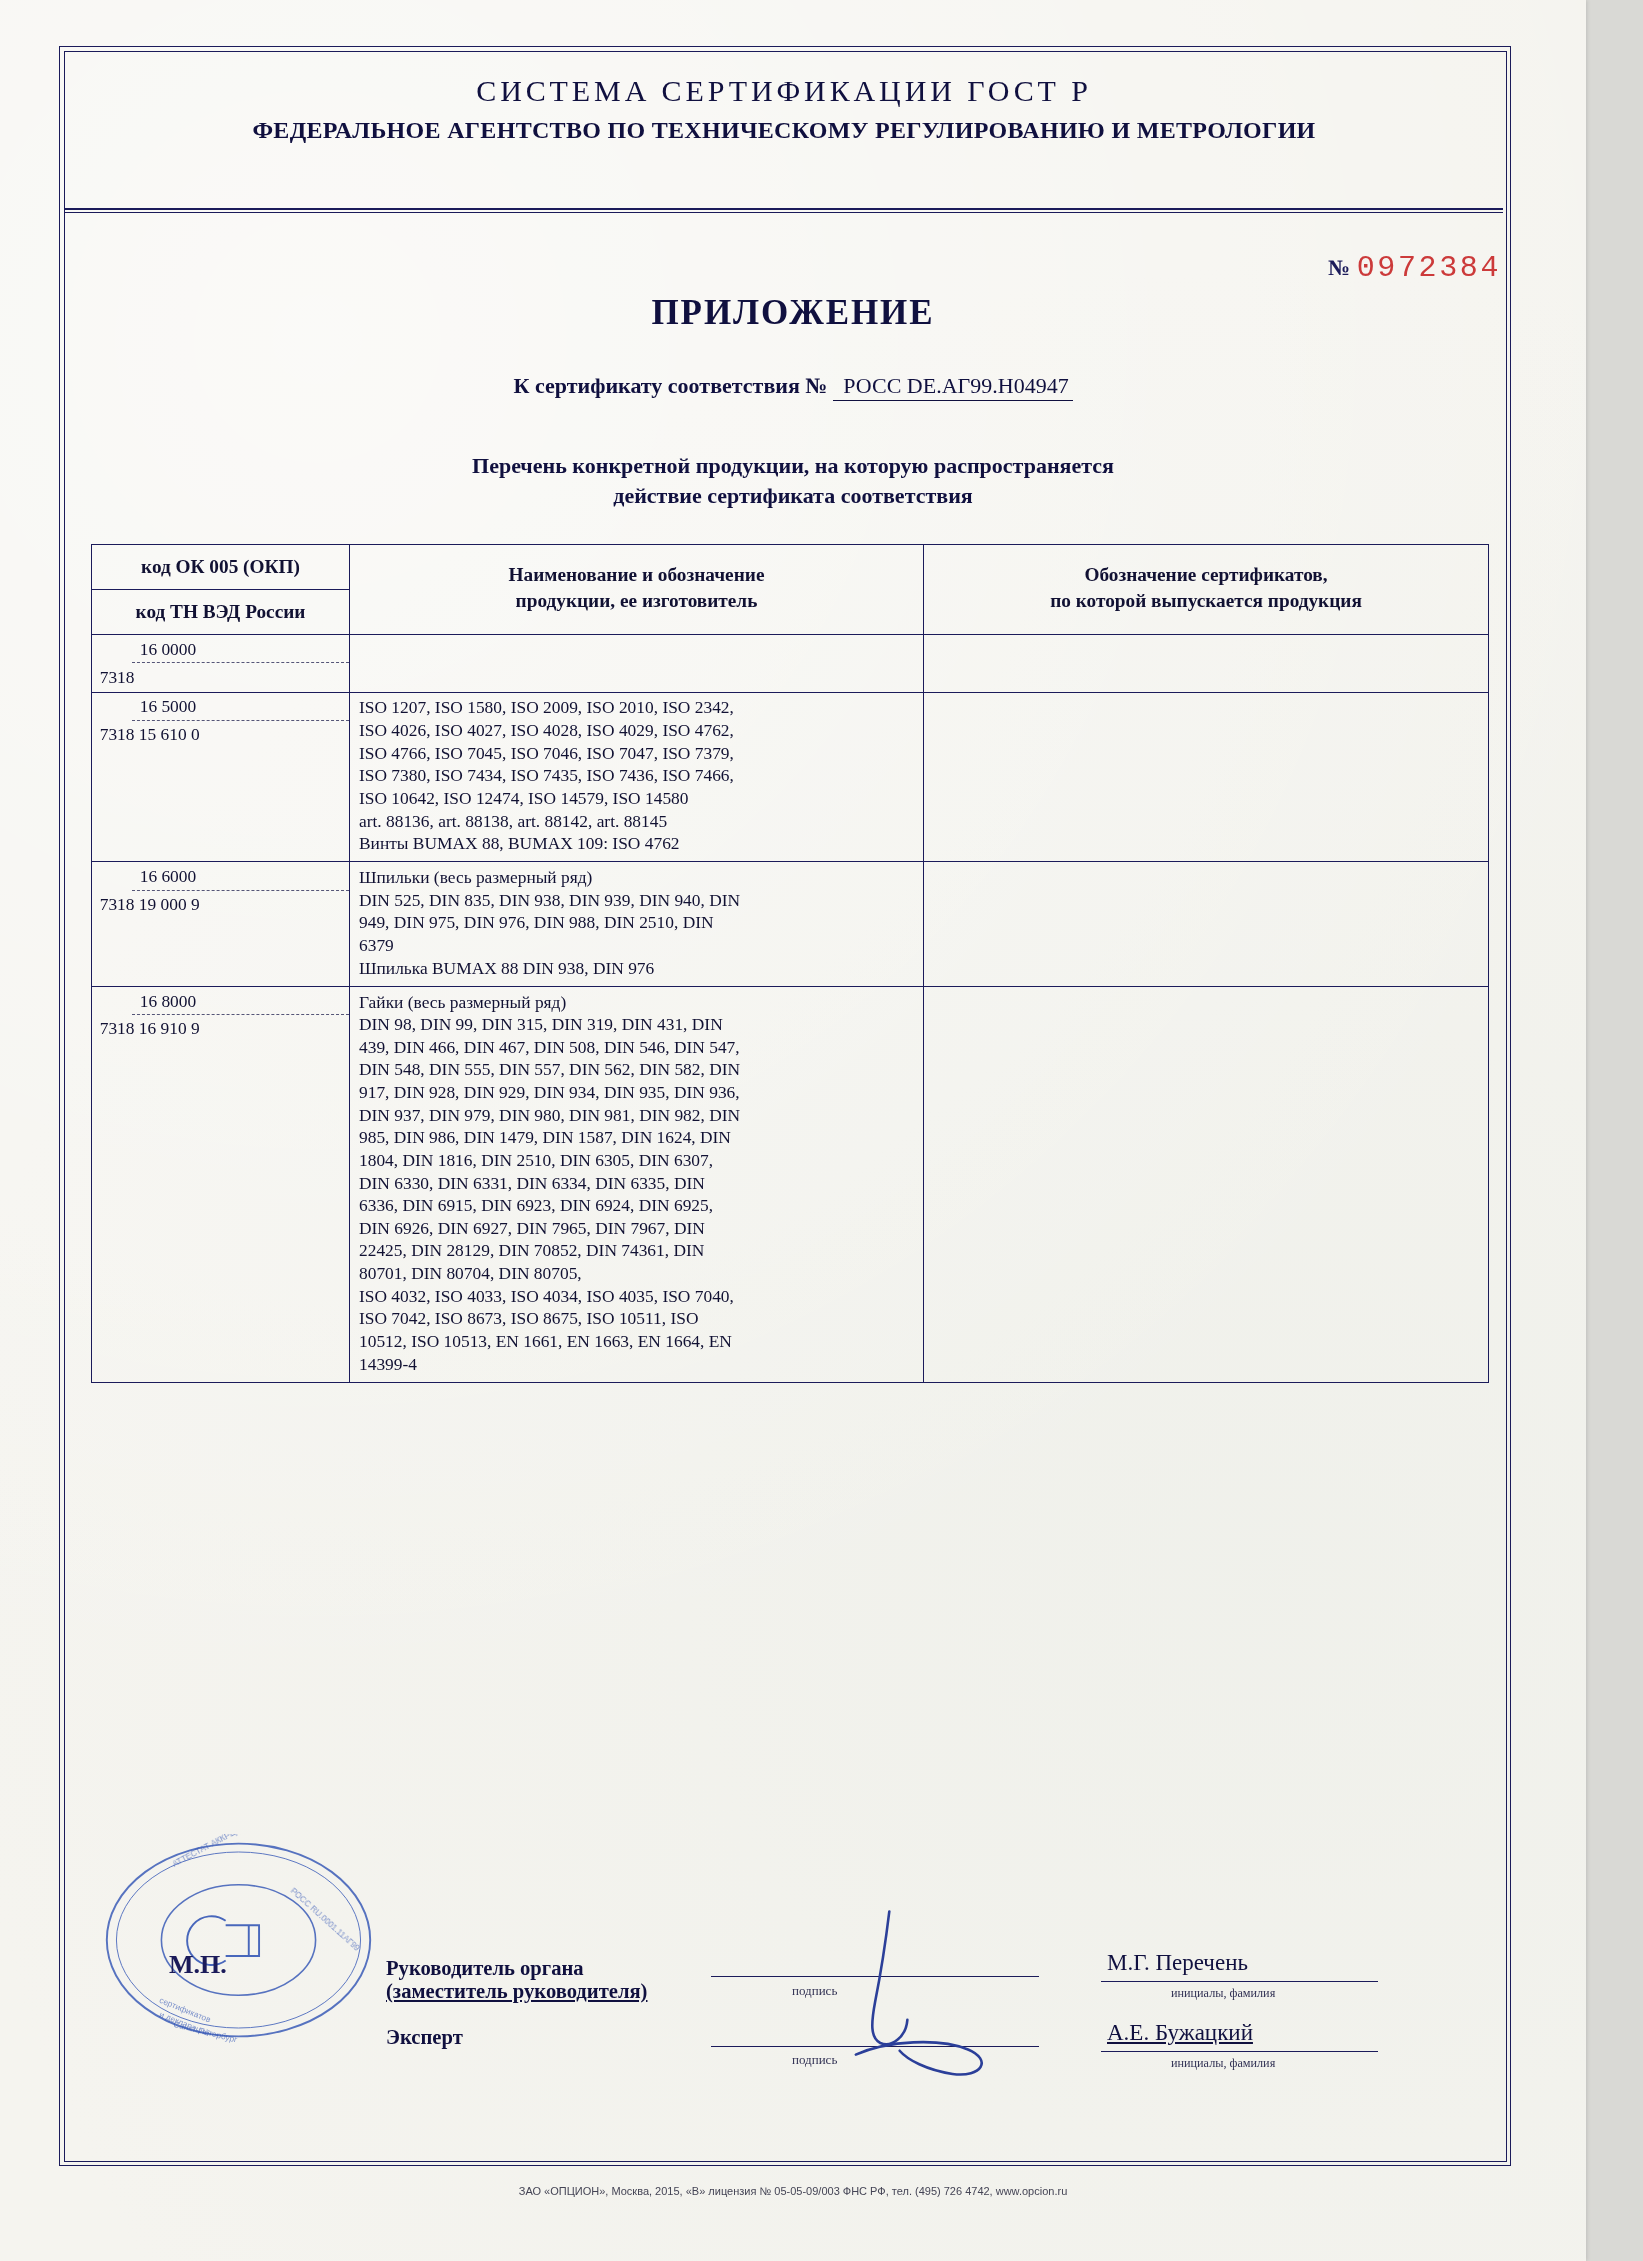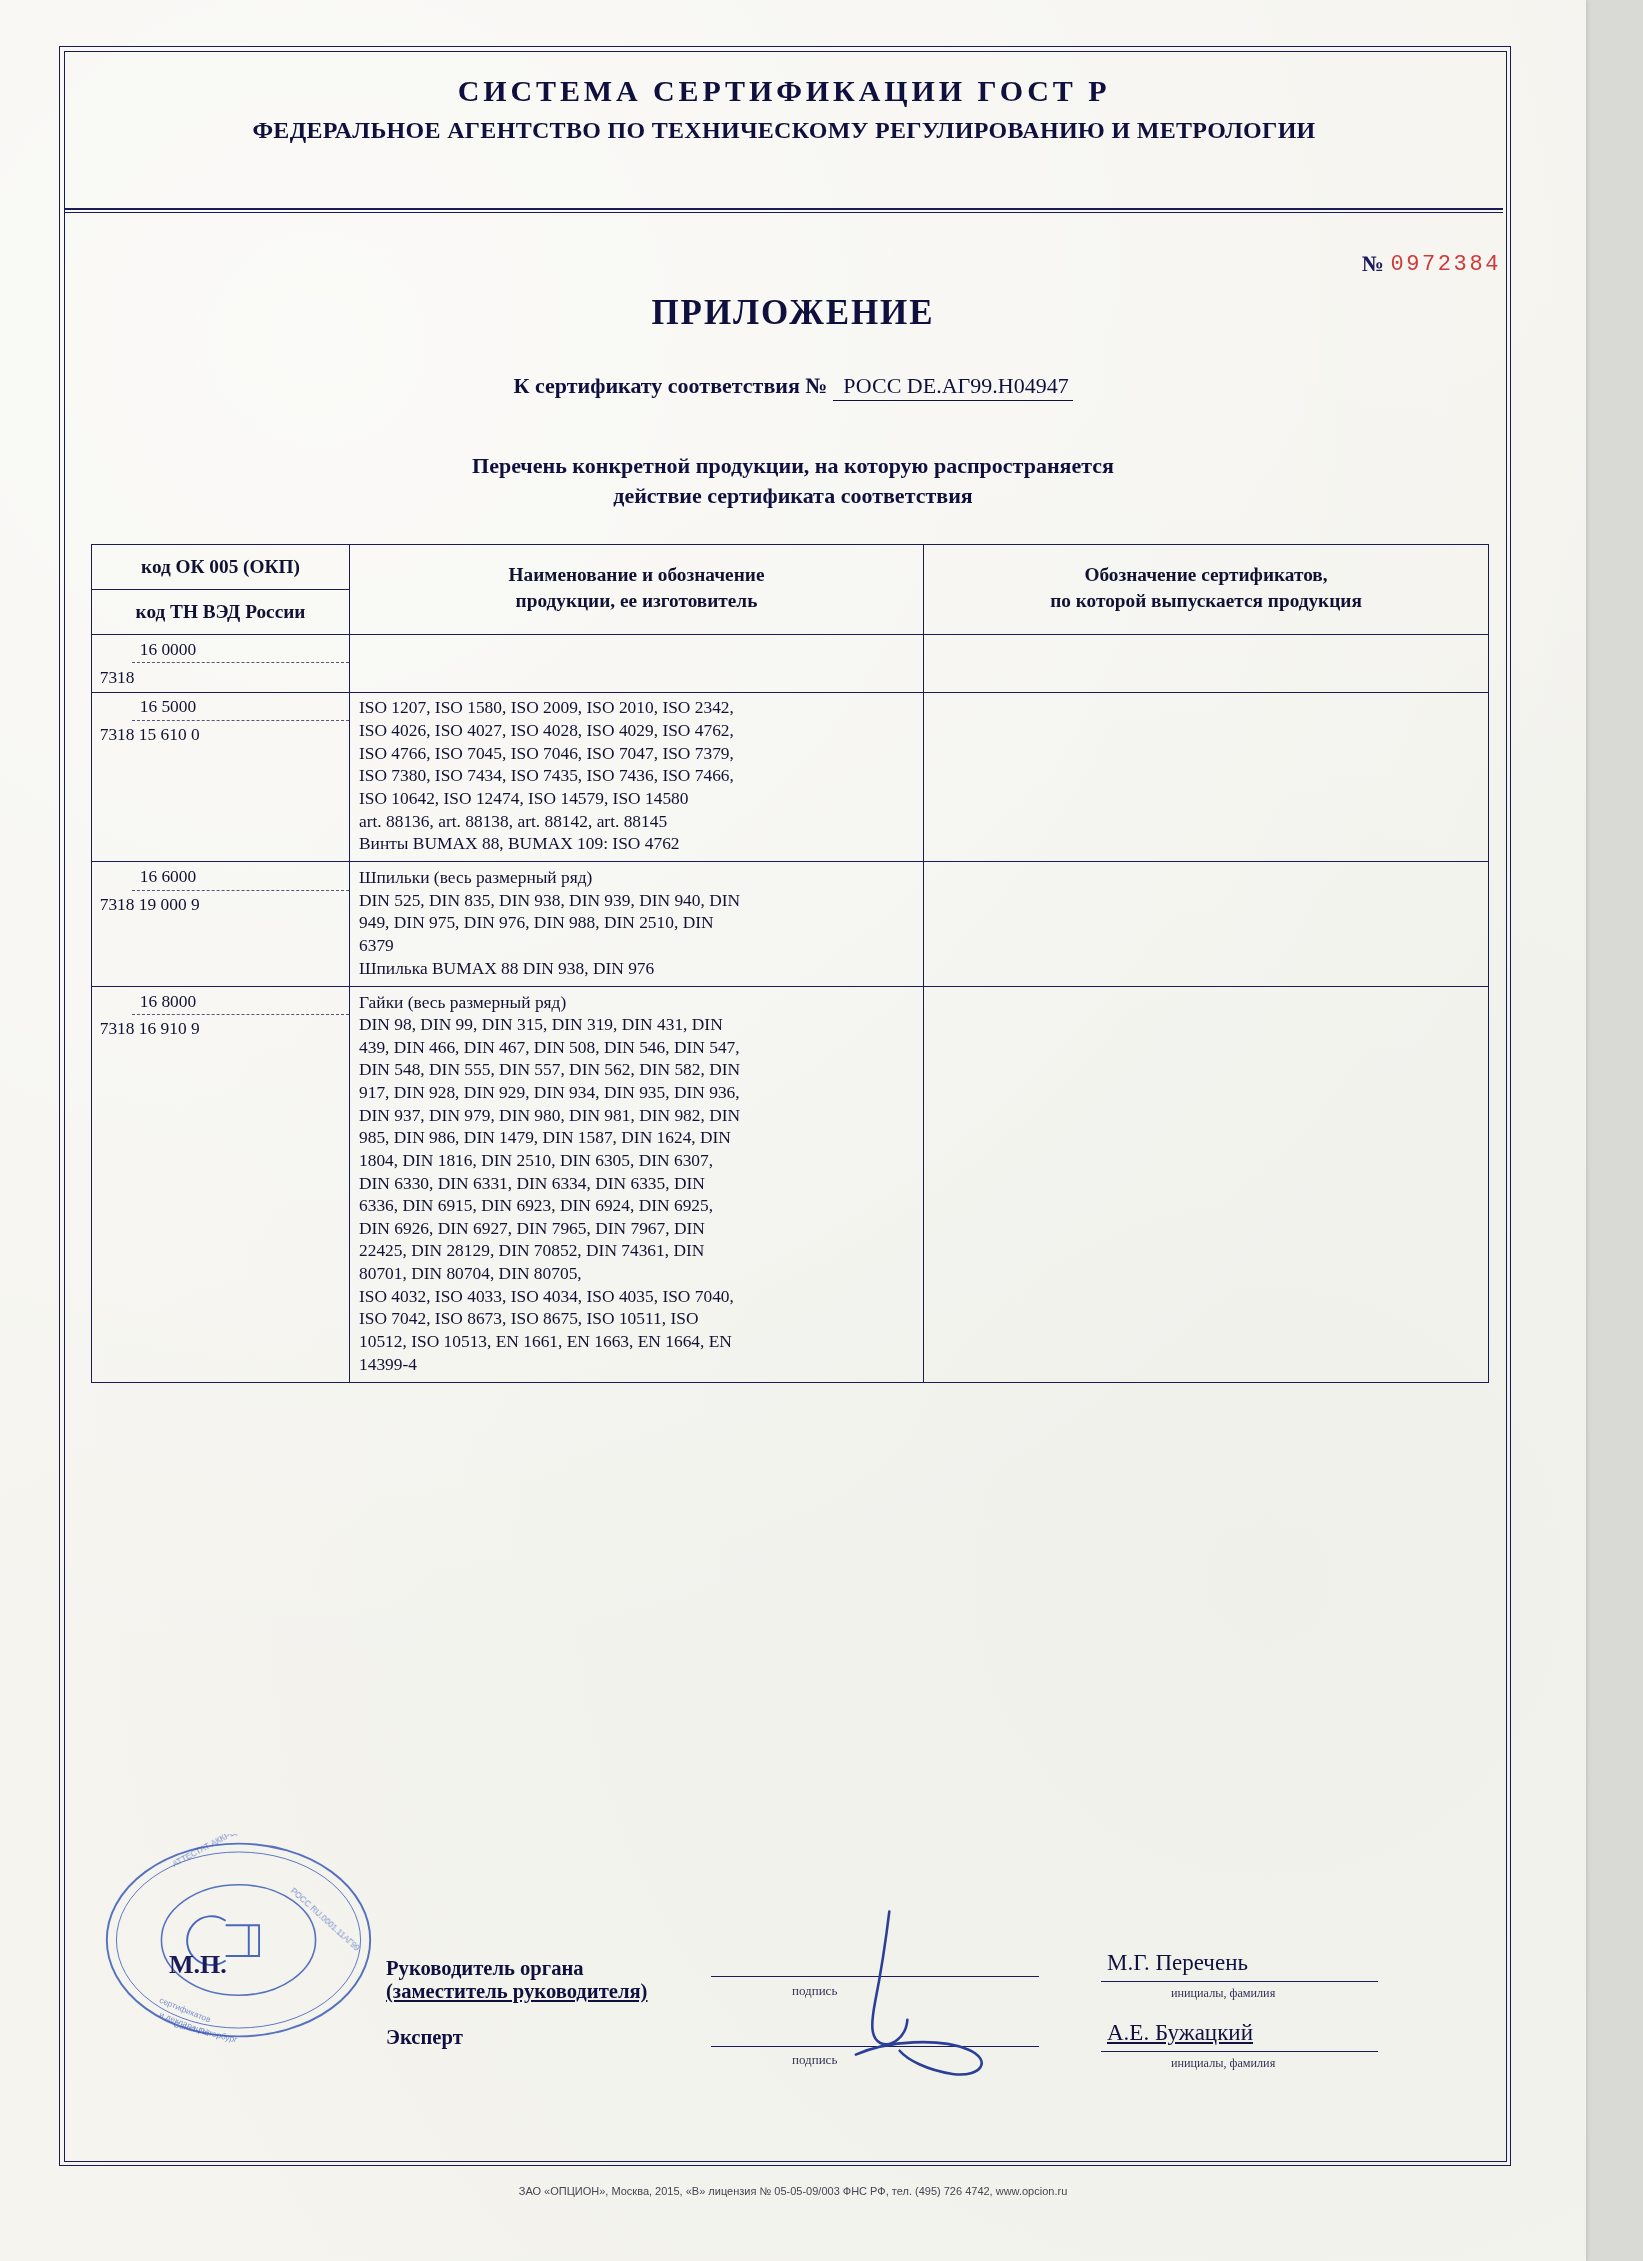--- a/index.html
+++ b/index.html
@@ -26,21 +26,21 @@
     position:absolute;left:64px;top:51px;width:1441px;height:2109px;
     border:0.6px solid #1b1b5a;
   }
 
   
   .header{
     position:absolute;left:71px;top:61px;width:1426px;
     text-align:center;color:#10103f;
   }
   .hdr-line1{
-    font-size:30px;font-weight:bold;letter-spacing:3.9px;
+    font-size:30px;font-weight:normal;letter-spacing:3.9px;
     font-family:"Liberation Serif", serif;
     padding-top:13px;
   }
   .hdr-line2{
     font-size:24px;font-weight:bold;letter-spacing:0.3px;
     margin-top:9px;
   }
   .header-rule{
     position:absolute;left:65px;top:208px;width:1438px;height:1.9px;background:#1b1b5a;
   }
@@ -49,21 +49,21 @@
   }
 
   
   .num-block{
     position:absolute;right:85px;top:251px;text-align:right;white-space:nowrap;
   }
   .num-label{
     display:inline-block;font-size:22px;color:#1b1b5a;font-weight:bold;vertical-align:middle;
   }
   .num-value{
-    display:inline-block;font-size:22px;color:#cc3a3a;letter-spacing:2.6px;vertical-align:middle;
+    display:inline-block;font-size:30px;color:#cc3a3a;letter-spacing:2.6px;vertical-align:middle;
     margin-left:6.4px;font-family:"Liberation Mono", monospace;
   }
 
   .title{
     position:absolute;left:0;top:293px;width:1586px;text-align:center;
     font-size:35px;font-weight:bold;letter-spacing:1.9px;color:#10103f;
   }
   .subtitle{
     position:absolute;left:0;top:373px;width:1586px;text-align:center;
     font-size:22px;font-weight:bold;color:#10103f;

